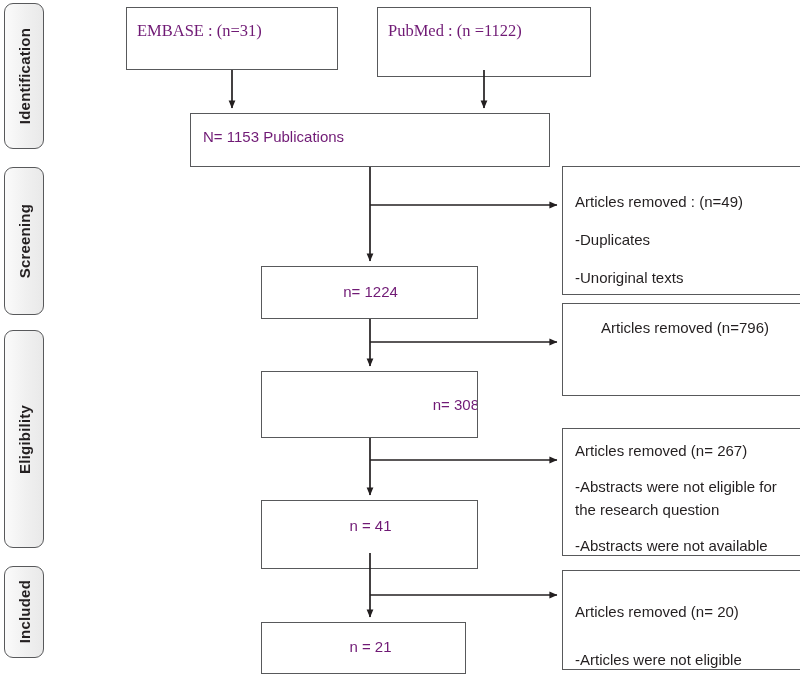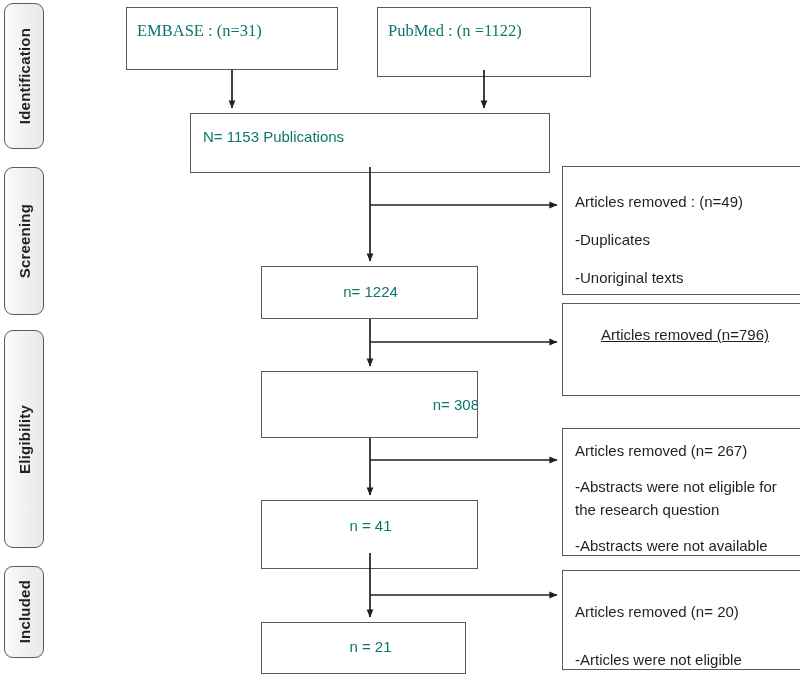--- a/index.html
+++ b/index.html
@@ -44,21 +44,21 @@
   .flow-box {
     position: absolute;
     border: 1.6px solid #58595b;
     background: #ffffff;
     box-sizing: border-box;
     overflow: hidden;
   }
   .box-text {
     position: absolute;
     margin: 0;
-    color: #0f766e;
+    color: #701a75;
     white-space: pre-wrap;
   }
   .serif {
     font-family: "Liberation Serif", serif;
     font-size: 16.5px;
   }
   .sans {
     font-family: "Liberation Sans", sans-serif;
     font-size: 15px;
   }
@@ -103,21 +103,21 @@
   </div>
 
   <div class="flow-box" style="left:126px; top:7px; width:212px; height:63px;">
     <span class="box-text serif" style="left:10px; top:13px;">EMBASE : (n=31)</span>
   </div>
 
   <div class="flow-box" style="left:377px; top:7px; width:214px; height:70px;">
     <span class="box-text serif" style="left:10px; top:13px;">PubMed : (n =1122)</span>
   </div>
 
-  <div class="flow-box" style="left:190px; top:113px; width:360px; height:60px;">
+  <div class="flow-box" style="left:190px; top:113px; width:360px; height:54px;">
     <span class="box-text sans" style="left:12px; top:14px;">N= 1153 Publications</span>
   </div>
 
   <div class="flow-box" style="left:261px; top:266px; width:217px; height:53px;">
     <span class="box-text sans" style="left:0; top:16px; width:217px; text-align:center;">n= 1224</span>
   </div>
 
   <div class="flow-box" style="left:261px; top:371px; width:217px; height:67px;">
     <span class="box-text sans" style="left:0; top:24px; width:217px; text-align:right;">n= 308</span>
   </div>
@@ -132,21 +132,21 @@
 
   <div class="flow-box" style="left:562px; top:166px; width:244px; height:129px;">
     <div class="line-stack sans" style="left:12px; top:16px; width:228px; text-align:left; line-height:38px;">
       <div>Articles removed : (n=49)</div>
       <div>-Duplicates</div>
       <div>-Unoriginal texts</div>
     </div>
   </div>
 
   <div class="flow-box" style="left:562px; top:303px; width:244px; height:93px;">
-    <div class="line-stack sans" style="left:6px; top:19px; width:232px; text-align:center; line-height:23px;text-decoration:underline;">
+    <div class="line-stack sans" style="left:6px; top:12px; width:232px; text-align:center; line-height:23px;">
       <div>Articles removed (n=796)</div>
     </div>
   </div>
 
   <div class="flow-box" style="left:562px; top:428px; width:244px; height:128px;">
     <div class="line-stack sans" style="left:12px; top:10px; width:232px; text-align:left; line-height:23px;">
       <div>Articles removed (n= 267)</div>
       <div style="height:13px;"></div>
       <div>-Abstracts were not eligible for</div>
       <div>the research question</div>

